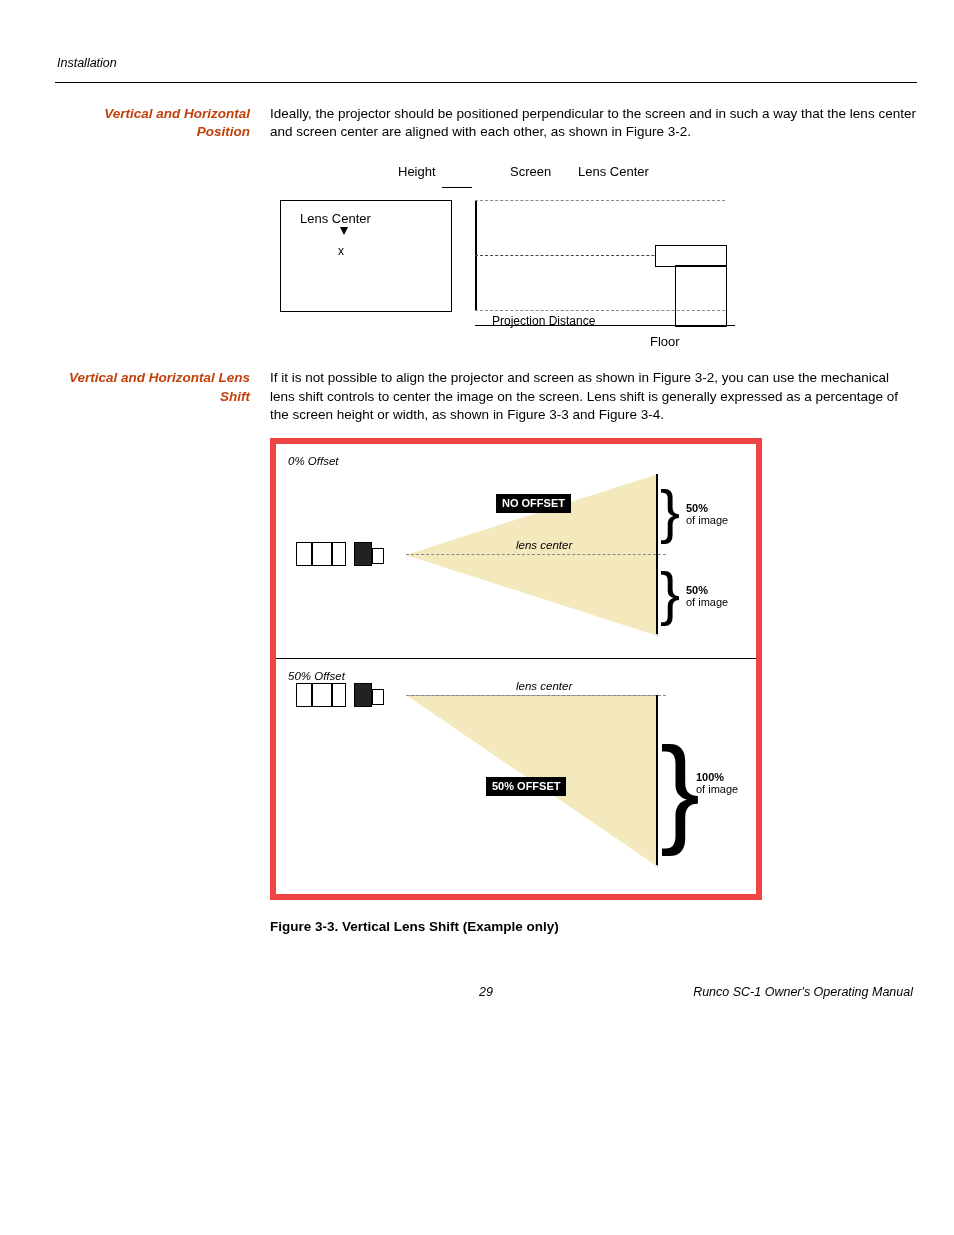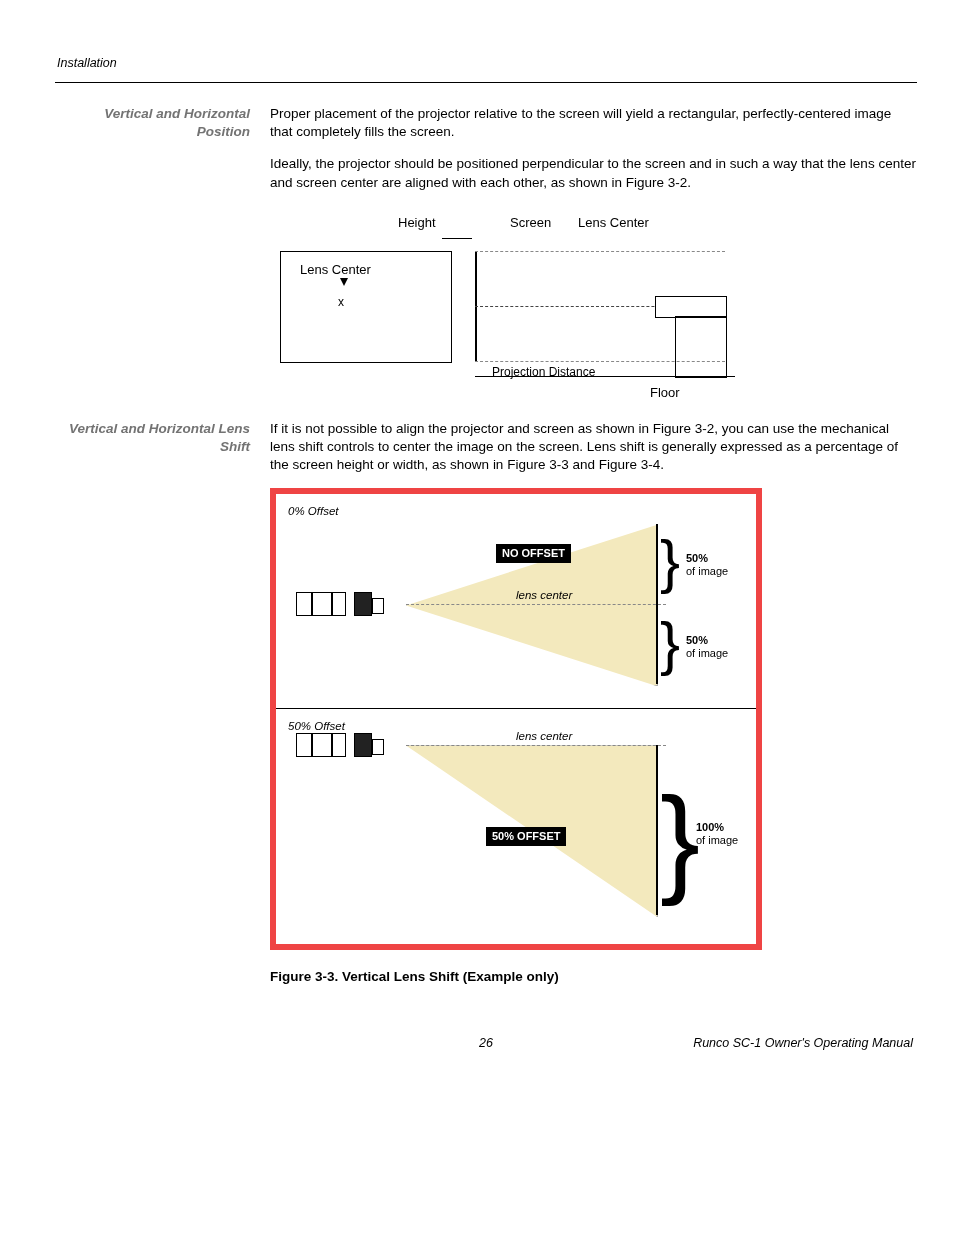--- a/index.html
+++ b/index.html
@@ -38,21 +38,21 @@
     padding-right: 20px;
     box-sizing: border-box;
   }
   .right-col {
     flex: 1;
   }
   .side-heading {
     font-family: Helvetica, Arial, sans-serif;
     font-style: italic;
     font-weight: bold;
-    color: #737373;
+    color: #c2410c;
     font-size: 13.5px;
   }
   p {
     margin: 0 0 14px 0;
   }
   .fig-caption {
     font-weight: bold;
     font-size: 13.5px;
     margin: 10px 0 18px 0;
   }
@@ -266,21 +266,20 @@
 <div class="page">
 
   <div class="header-area">Installation</div>
   <div class="rule"></div>
 
   <div class="row">
     <div class="left-col">
       <span class="side-heading">Vertical and Horizontal Position</span>
     </div>
     <div class="right-col">
-      <p>Proper placement of the projector relative to the screen will yield a rectangular, perfectly-centered image that completely fills the screen.</p>
       <p>Ideally, the projector should be positioned perpendicular to the screen and in such a way that the lens center and screen center are aligned with each other, as shown in Figure 3-2.</p>
 
       <div class="fig32">
         <span class="lbl" style="left:128px;top:8px;">Height</span>
         <span class="lbl" style="left:240px;top:8px;">Screen</span>
         <span class="lbl" style="left:308px;top:8px;">Lens Center</span>
         <span class="lbl" style="left:30px;top:55px;">Lens Center</span>
         <span class="lbl" style="left:380px;top:178px;text-align:right;">Floor</span>
 
         <div class="front-box"></div>
@@ -343,18 +342,18 @@
       </div>
 
 
       <div class="fig-caption">Figure 3-3. Vertical Lens Shift (Example only)</div>
     </div>
   </div>
 
   <div class="footer-wrap">
     <div class="footer">
       <span></span>
-      <span class="center">26</span>
+      <span class="center">29</span>
       <span class="right">Runco SC-1 Owner's Operating Manual</span>
     </div>
   </div>
 
 </div>
 
 </body></html>

